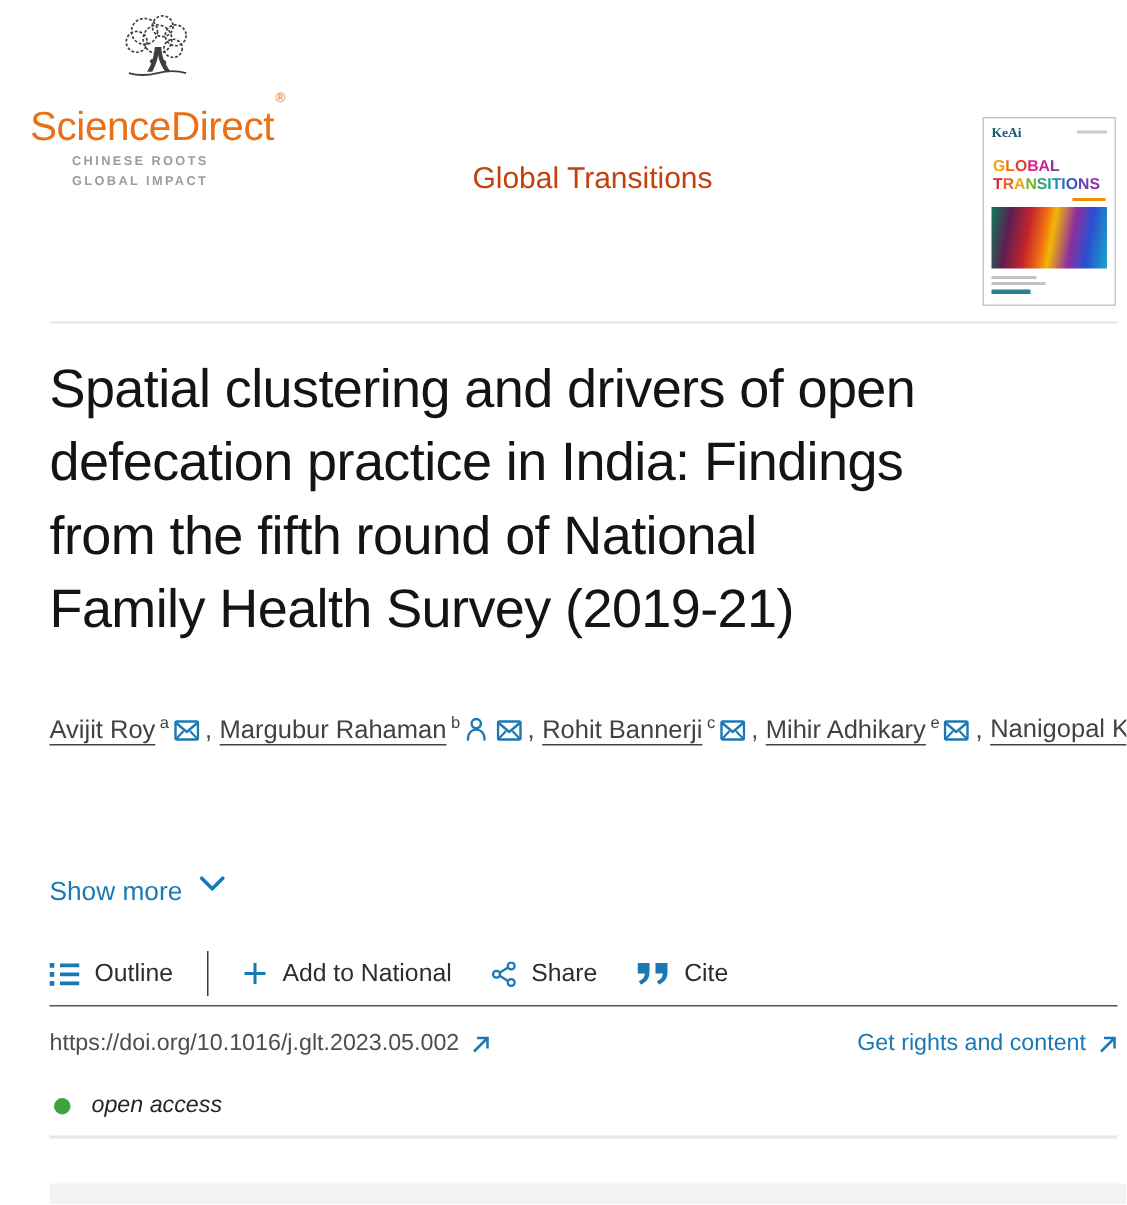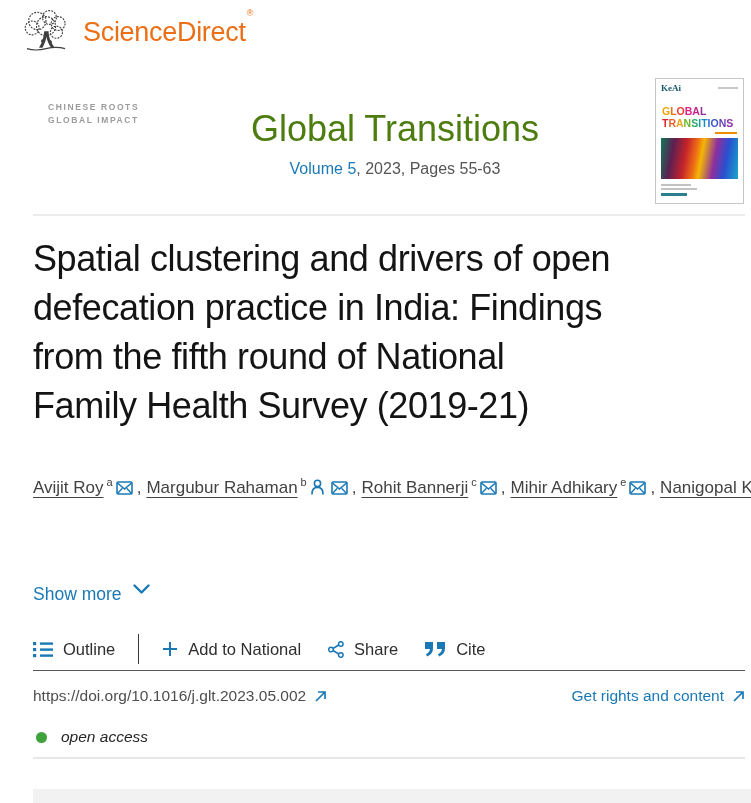--- a/index.html
+++ b/index.html
@@ -1,32 +1,32 @@
 <!DOCTYPE html>
 <html><head>
 <meta charset="utf-8">
 <style>
   html,body{margin:0;padding:0;background:#fff;}
   .page{position:relative;width:751px;height:803px;background:#fff;overflow:hidden;
         font-family:"Liberation Sans",sans-serif;-webkit-font-smoothing:antialiased;}
 
   
-  .sd-header{position:absolute;top:8px;left:20px;display:flex;align-items:center;gap:11px;}
+  .sd-header{position:absolute;top:8px;left:20px;display:flex;align-items:center;gap:11px;flex-direction:column;}
   .sd-wordmark{font-size:27px;color:#eb6f16;letter-spacing:-0.3px;font-weight:500;}
   .sd-reg{font-size:9px;vertical-align:top;position:relative;top:-9px;left:1px;color:#eb6f16;}
 
   
   .keai{position:absolute;top:94px;left:48px;}
   .keai-word{font-family:"Liberation Serif",serif;font-size:34px;color:#14586c;line-height:1;position:relative;display:inline-block;}
   .keai-dot{position:absolute;width:5.5px;height:5.5px;border-radius:50%;background:#cd2b20;left:66px;top:5px;}
   .keai-tag{margin-top:7px;font-size:8.5px;font-weight:bold;letter-spacing:1.6px;color:#9c9c9c;line-height:1.55;}
 
   
   .journal-heading{position:absolute;top:108px;left:160px;width:470px;text-align:center;}
-  .journal-title{font-size:36px;color:#4d7c0f;cursor:pointer;}
+  .journal-title{font-size:20px;color:#c2410c;cursor:pointer;}
   .journal-cite{margin-top:10px;font-size:16px;color:#565656;}
   .link{color:#1a79b5;text-decoration:none;cursor:pointer;}
 
   
   .cover{position:absolute;top:78px;left:655px;width:89px;height:126px;background:#fff;
          border:1px solid #c6c6c6;box-sizing:border-box;cursor:pointer;}
   .cover-brand{position:absolute;top:4px;left:5px;font-family:"Liberation Serif",serif;font-size:9px;color:#14586c;font-weight:bold;}
   .cover-topbar{position:absolute;top:8px;right:5px;width:20px;height:2px;background:#c9c9c9;}
   .cover-line{position:absolute;left:6px;font-size:10.5px;font-weight:800;line-height:1;letter-spacing:0;}
   .cover-line1{top:27px;}
@@ -105,21 +105,20 @@
 
   <div class="keai">
     <div class="keai-tag">
       <div>CHINESE ROOTS</div>
       <div>GLOBAL IMPACT</div>
     </div>
   </div>
 
   <div class="journal-heading">
     <div class="journal-title">Global Transitions</div>
-    <div class="journal-cite"><a class="link">Volume 5</a><span>, 2023, Pages 55-63</span></div>
   </div>
 
   <div class="cover">
     <div class="cover-brand">KeAi</div>
     <div class="cover-topbar"></div>
     <div class="cover-line cover-line1"><span style="color: rgb(242, 161, 4);">G</span><span style="color: rgb(238, 111, 14);">L</span><span style="color: rgb(231, 60, 46);">O</span><span style="color: rgb(224, 33, 138);">B</span><span style="color: rgb(195, 38, 143);">A</span><span style="color: rgb(142, 47, 158);">L</span></div>
     <div class="cover-line cover-line2"><span style="color: rgb(217, 38, 50);">T</span><span style="color: rgb(232, 98, 42);">R</span><span style="color: rgb(237, 165, 31);">A</span><span style="color: rgb(111, 181, 44);">N</span><span style="color: rgb(47, 168, 109);">S</span><span style="color: rgb(27, 162, 160);">I</span><span style="color: rgb(30, 143, 192);">T</span><span style="color: rgb(42, 111, 208);">I</span><span style="color: rgb(58, 87, 198);">O</span><span style="color: rgb(106, 63, 181);">N</span><span style="color: rgb(141, 50, 168);">S</span></div>
     <div class="cover-vol"></div>
     <div class="cover-image"></div>
     <div class="cover-b1"></div>

